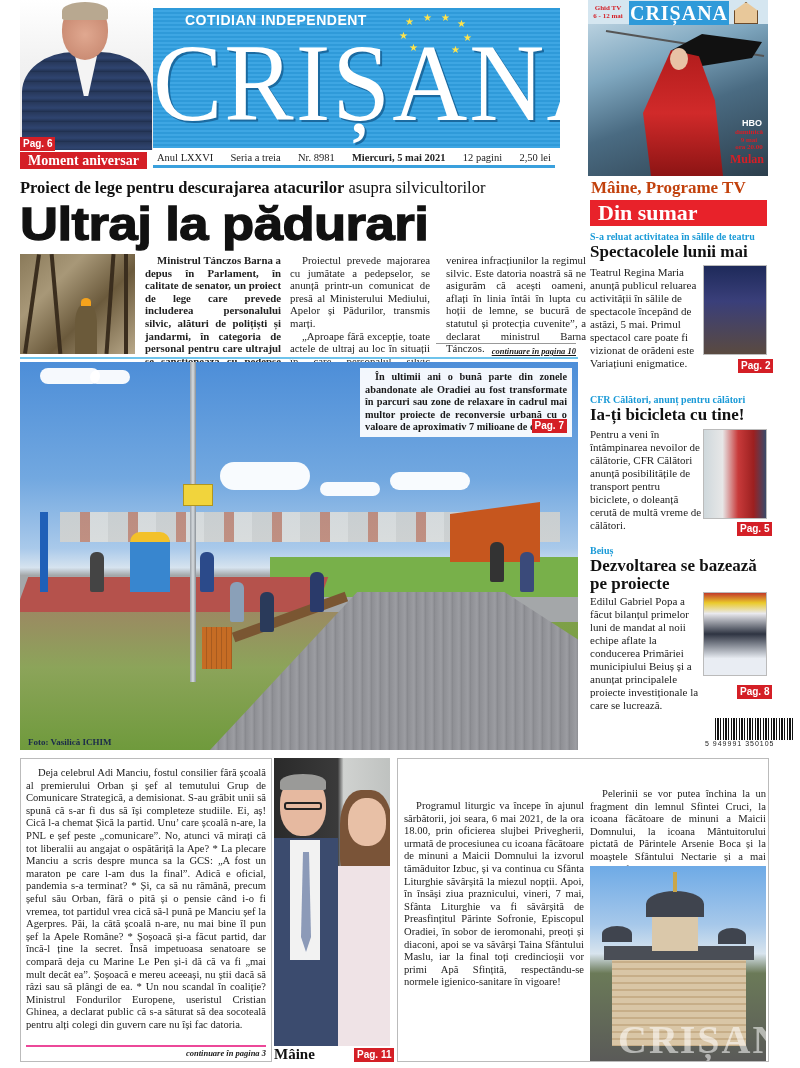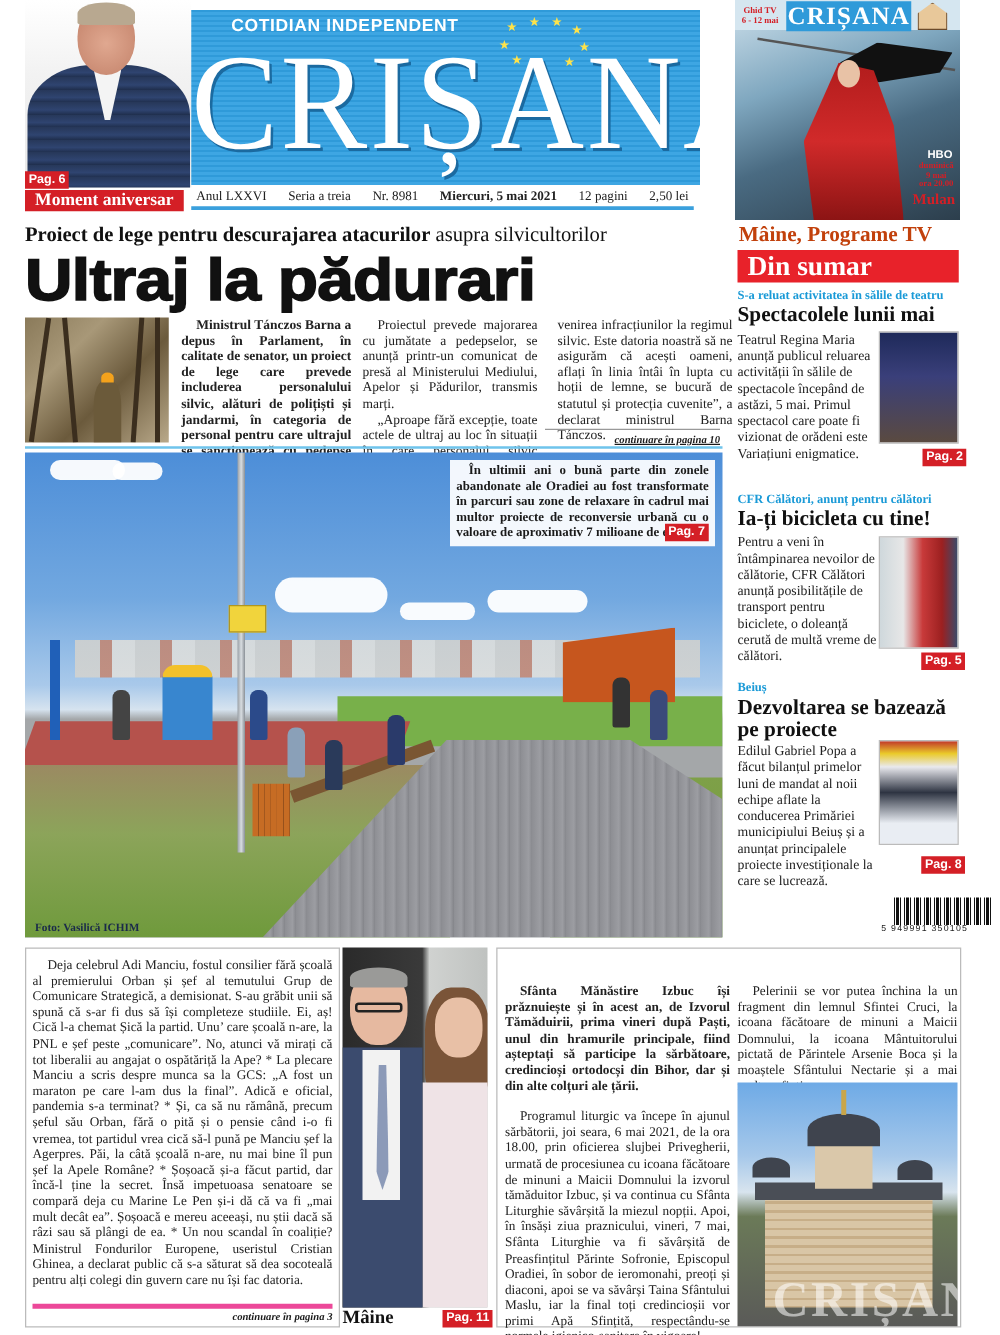--- a/index.html
+++ b/index.html
@@ -104,21 +104,21 @@
 
   .barcode { left: 705px; top: 718px; width: 100px; height: 32px; }
   .barcode .bars { position:absolute; left: 10px; top: 0; width: 80px; height: 22px; background: repeating-linear-gradient(90deg, #111 0, #111 1px, #fff 1px, #fff 2px, #111 2px, #111 4px, #fff 4px, #fff 5px, #111 5px, #111 6px, #fff 6px, #fff 8px); }
   .barcode .nums { position:absolute; left: 0; top: 22px; width: 100px; font-family: "Liberation Sans", sans-serif; font-size: 7px; letter-spacing: 1px; color: #222; }
 
   
   .box-left { left: 20px; top: 758px; width: 252px; height: 304px; border: 1px solid #bbb; padding: 4px 5px; }
   .op-title { font-size: 26px; font-weight: bold; line-height: 25px; color: #111; }
   .op-text { font-size: 10.6px; line-height: 12.6px; text-align: justify; margin-top: 4px; color: #222; }
   .op-text p { text-indent: 12px; }
-  .contin-op { position: absolute; left: 5px; right: 5px; bottom: 3px; font-style: italic; font-weight: bold; font-size: 8.5px; text-align: right; border-top: 4px solid #ec4899; padding-top: 1px; }
+  .contin-op { position: absolute; left: 5px; right: 5px; bottom: 3px; font-style: italic; font-weight: bold; font-size: 8.5px; text-align: right; border-top: 2px solid #ec4899; padding-top: 1px; }
 
   .gates { left: 274px; top: 758px; width: 116px; height: 288px; background: linear-gradient(90deg, #2a2a2a 0, #3a3a3a 55%, #d0d2d0 60%, #bfc2c0 100%); overflow: hidden; }
   .gates .suit { position:absolute; left: 0; top: 80px; width: 64px; height: 210px; background: #3b4b6e; }
   .gates .shirt { position:absolute; left: 16px; top: 82px; width: 30px; height: 120px; background: #f2f2f2; }
   .gates .tie { position:absolute; left: 27px; top: 94px; width: 10px; height: 100px; background: #8c9ab8; clip-path: polygon(20% 0, 80% 0, 100% 85%, 50% 100%, 0 85%); }
   .gates .headm { position:absolute; left: 6px; top: 18px; width: 46px; height: 60px; border-radius: 45%; background: #e6b9a0; }
   .gates .hairm { position:absolute; left: 6px; top: 16px; width: 46px; height: 16px; border-radius: 50% 50% 10% 10%; background: #9a9a98; }
   .gates .glasses { position:absolute; left: 10px; top: 44px; width: 38px; height: 8px; border: 2px solid #222; border-radius: 3px; }
   .gates .coatw { position:absolute; left: 64px; top: 108px; width: 54px; height: 180px; background: #efe3e6; }
   .gates .headw { position:absolute; left: 74px; top: 40px; width: 38px; height: 48px; border-radius: 45%; background: #e8c0a6; }
@@ -303,21 +303,20 @@
   <div class="tie"></div>
   <div class="headm"></div>
   <div class="hairm"></div>
   <div class="glasses"></div>
 </div>
 <div class="abs divort">Mâine</div>
 <span class="abs pag-badge divort-pag">Pag. 11</span>
 
 <div class="abs box-right">
   <div class="iz-c1">
-    <p class="lead-bold">Sfânta Mănăstire Izbuc își prăznuiește și în acest an, de Izvorul Tămăduirii, prima vineri după Paști, unul din hramurile principale, fiind așteptați să participe la sărbătoare, credincioși ortodocși din Bihor, dar și din alte colțuri ale țării.</p>
     <div class="gap"></div>
     <p>Programul liturgic va începe în ajunul sărbătorii, joi seara, 6 mai 2021, de la ora 18.00, prin oficierea slujbei Privegherii, urmată de procesiunea cu icoana făcătoare de minuni a Maicii Domnului la izvorul tămăduitor Izbuc, și va continua cu Sfânta Liturghie săvârșită la miezul nopții. Apoi, în însăși ziua praznicului, vineri, 7 mai, Sfânta Liturghie va fi săvârșită de Preasfințitul Părinte Sofronie, Episcopul Oradiei, în sobor de ieromonahi, preoți și diaconi, apoi se va săvârși Taina Sfântului Maslu, iar la final toți credincioșii vor primi Apă Sfințită, respectându-se normele igienico-sanitare în vigoare!</p>
   </div>
   <div class="iz-c2">
     <p>Pelerinii se vor putea închina la un fragment din lemnul Sfintei Cruci, la icoana făcătoare de minuni a Maicii Domnului, la icoana Mântuitorului pictată de Părintele Arsenie Boca și la moaștele Sfântului Nectarie și a mai multor sfinți.</p>
     <div class="iz-sig"><span class="sq"></span><span>Sfânta Mănăstire Izbuc</span></div>
   </div>
   <div class="church">
     <div class="body"></div>
     <div class="roof"></div>

